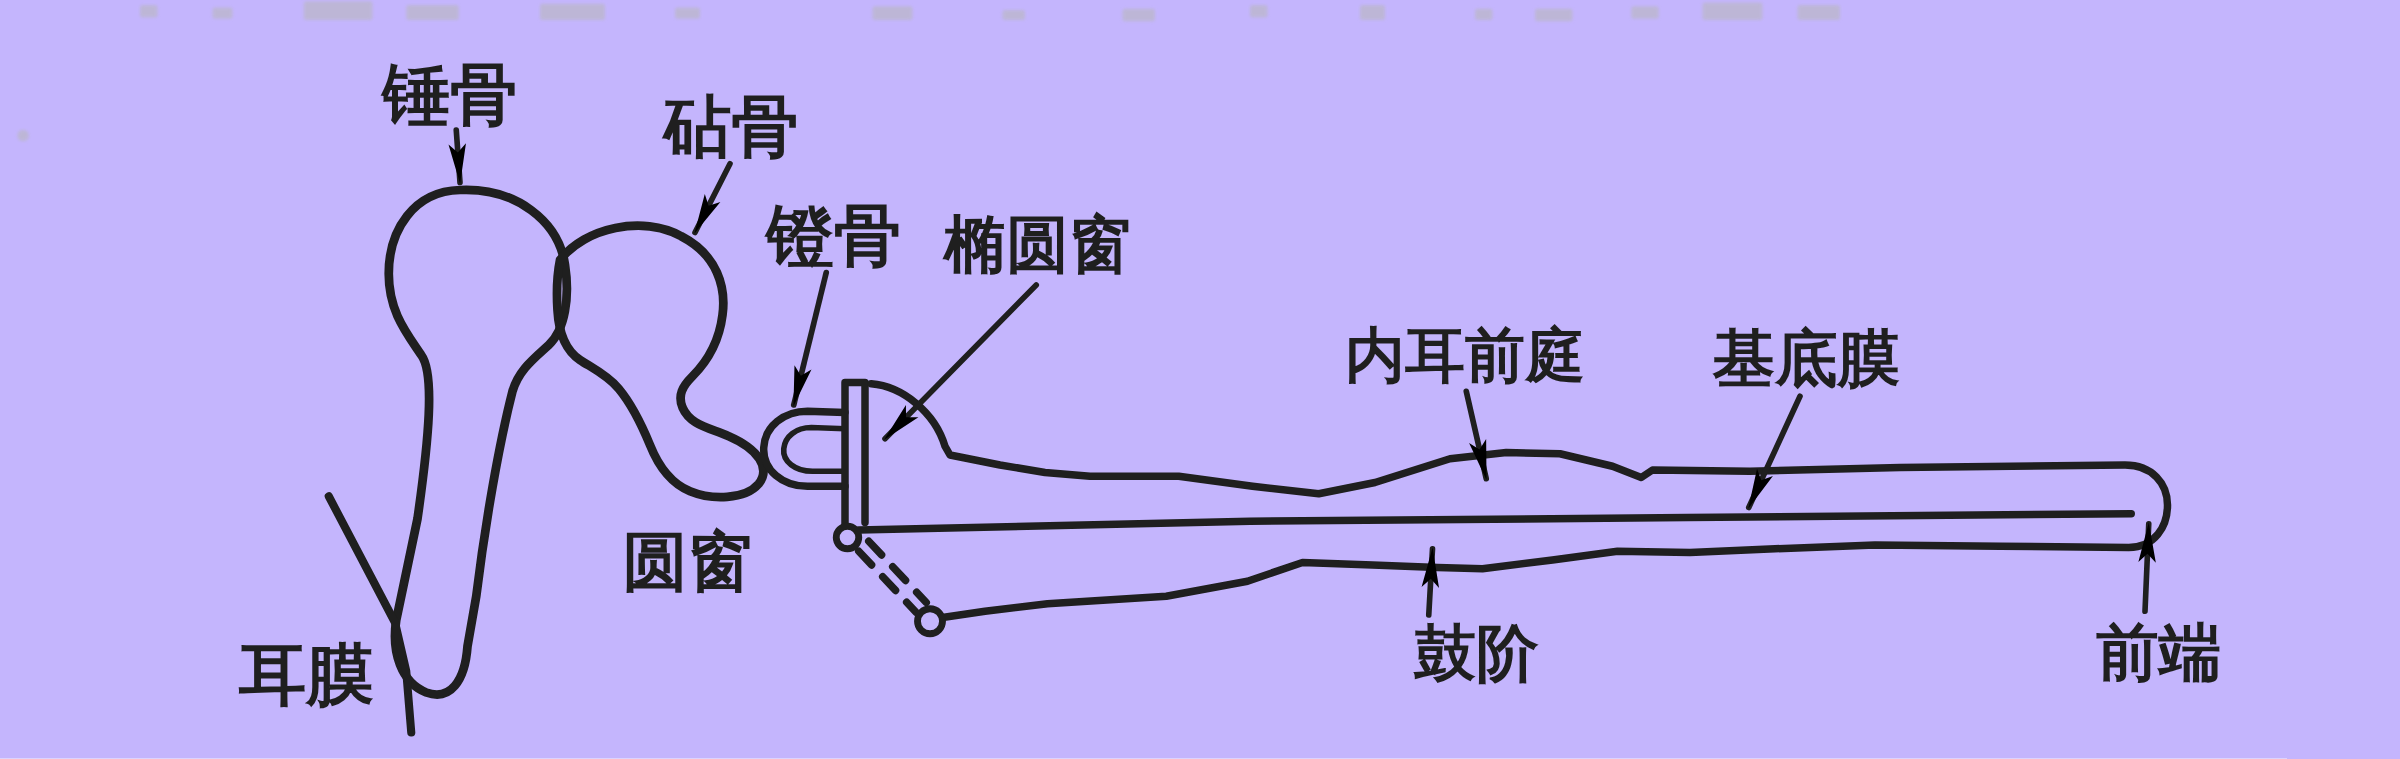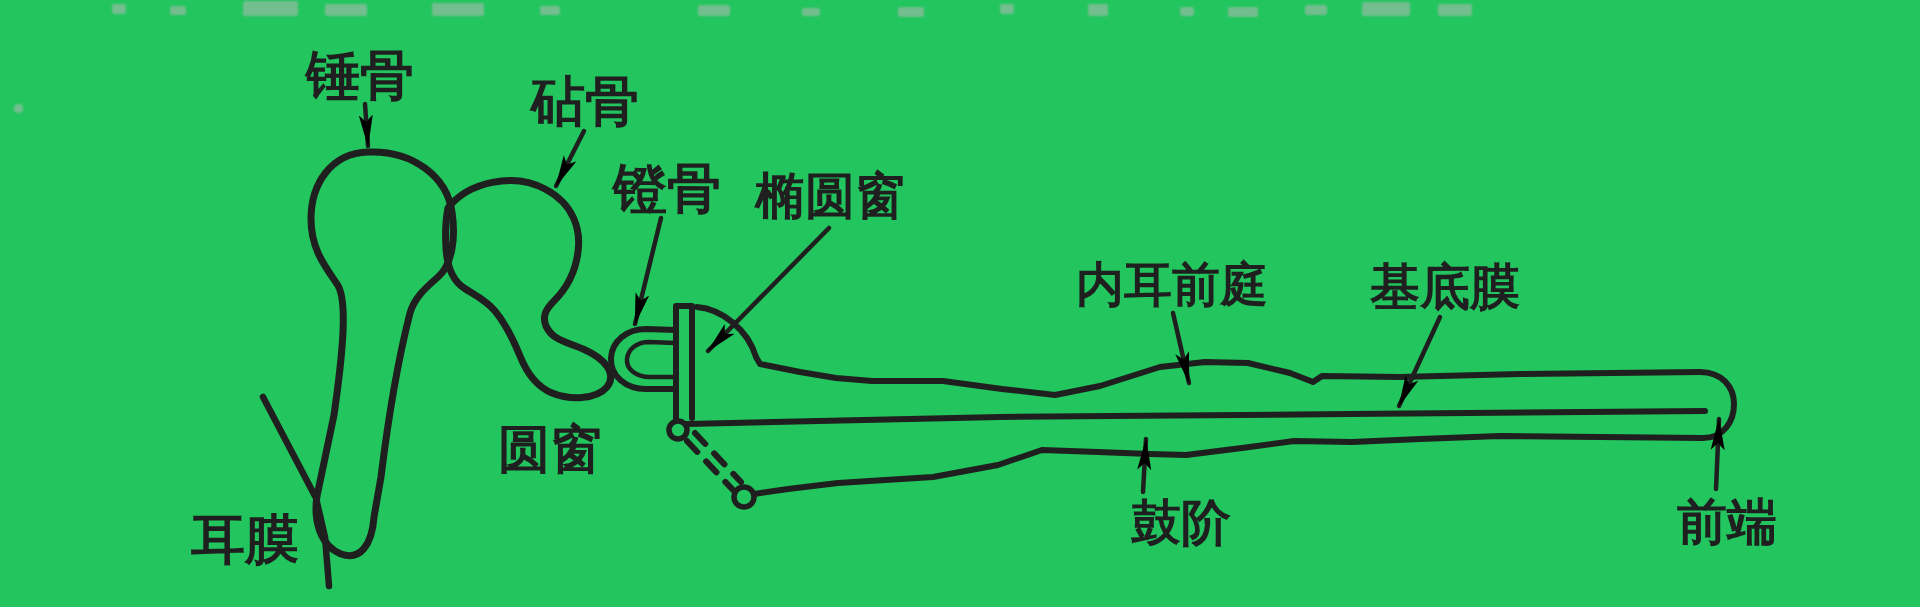--- a/index.html
+++ b/index.html
@@ -1,21 +1,21 @@
 <!DOCTYPE html>
 <html><head>
 <meta charset="utf-8">
 <title>Ear anatomy diagram</title>
 <style>
   html, body { margin: 0; padding: 0; background: #ffffff; }
   .stage {
     position: relative;
     width: 1920px;
     height: 607px;
-    background: #22c55e;
+    background: #c4b5fd;
     overflow: hidden;
     font-family: "Liberation Serif", "DejaVu Serif", serif;
   }
   svg.diagram { position: absolute; left: 0; top: 0; }
   .line { fill: none; stroke-linecap: round; stroke-linejoin: round; }
   .label {
     font-family: "Liberation Serif", "DejaVu Serif", serif;
     font-weight: bold;
     text-anchor: middle;
   }

